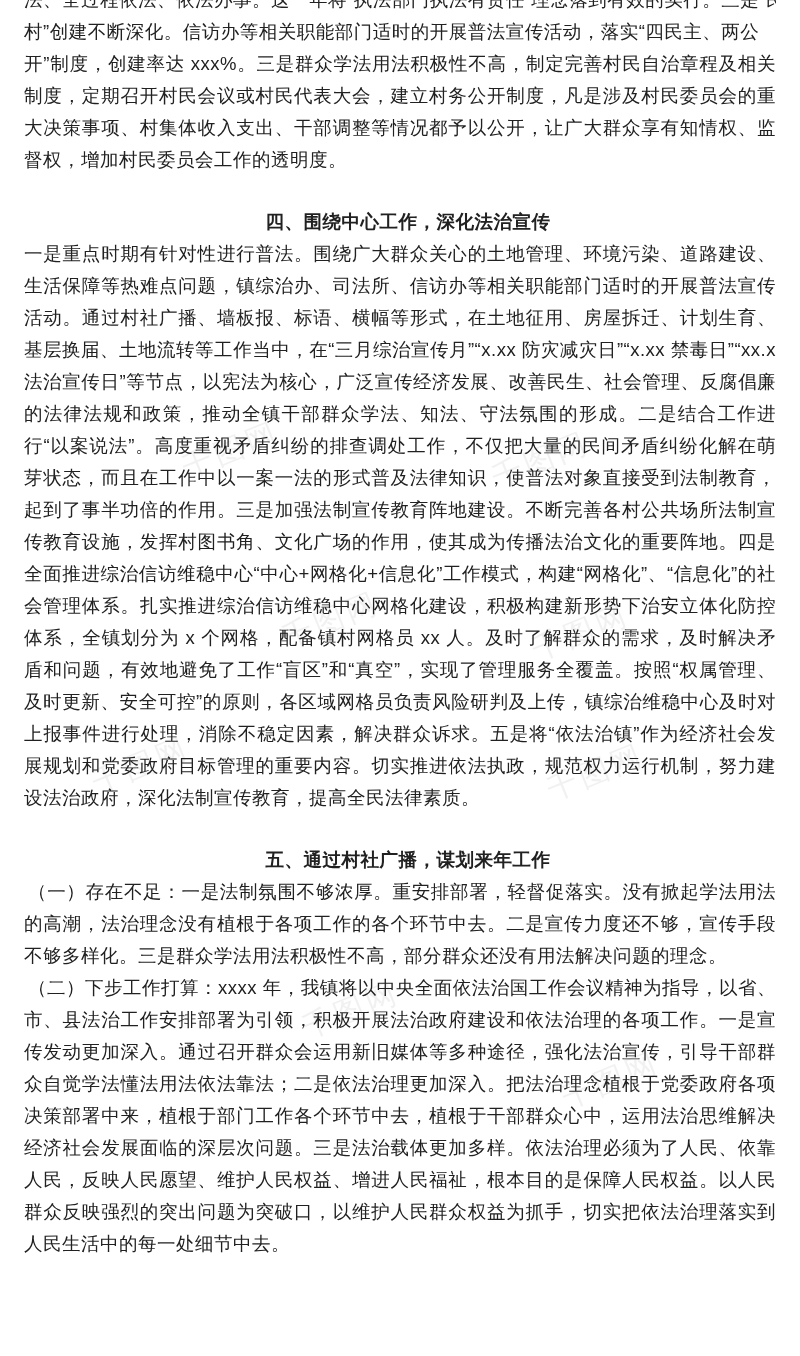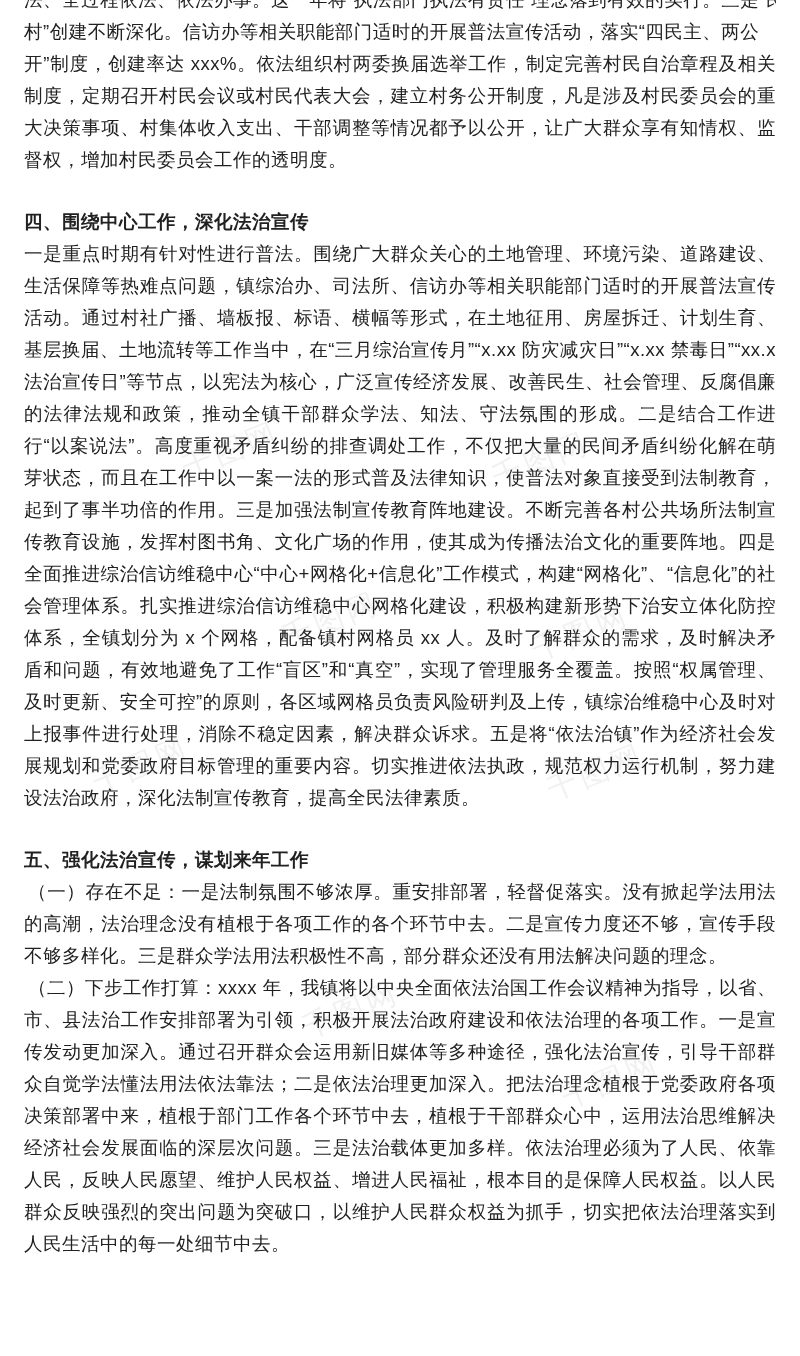--- a/index.html
+++ b/index.html
@@ -22,22 +22,22 @@
     text-align: justify;
   }
   .doc p { margin: 0; }
   .frag-line1 { margin-top: -16px; white-space: nowrap; overflow: hidden; }
   .frag-line2 { white-space: nowrap; overflow: hidden; }
   .para-continuation { margin-top: 46px; }
   h2.doc-heading {
     font-size: 18.5px;
     line-height: 32px;
     font-weight: bold;
-    margin: 30px 0 0 0;
-    text-align: left;
+    margin: 30px 0 0 16px;
+    text-align: center;
   }
   .para-sub { text-indent: 4px; }
   .watermark {
     position: absolute;
     z-index: 1;
     color: rgba(120, 120, 120, 0.10);
     font-size: 30px;
     letter-spacing: 4px;
     transform: rotate(-22deg);
     user-select: none;
@@ -57,23 +57,23 @@
   <span class="watermark" style="left:90px;  top:745px;">千图网</span>
   <span class="watermark" style="left:545px; top:752px;">千图网</span>
   <span class="watermark" style="left:300px; top:990px;">千图网</span>
   <span class="watermark" style="left:560px; top:1060px;">千图网</span>
 
   <div class="doc">
 
     <div class="frag-line1">法、全过程依法、依法办事。这一年将“执法部门执法有责任”理念落到有效的实行。三是“民主法治</div>
     <div class="frag-line2">村”创建不断深化。信访办等相关职能部门适时的开展普法宣传活动，落实“四民主、两公</div>
 
-    <p class="para-continuation">开”制度，创建率达 xxx%。依法组织村两委换届选举工作，制定完善村民自治章程及相关制度，定期召开村民会议或村民代表大会，建立村务公开制度，凡是涉及村民委员会的重大决策事项、村集体收入支出、干部调整等情况都予以公开，让广大群众享有知情权、监督权，增加村民委员会工作的透明度。</p>
+    <p class="para-continuation">开”制度，创建率达 xxx%。三是群众学法用法积极性不高，制定完善村民自治章程及相关制度，定期召开村民会议或村民代表大会，建立村务公开制度，凡是涉及村民委员会的重大决策事项、村集体收入支出、干部调整等情况都予以公开，让广大群众享有知情权、监督权，增加村民委员会工作的透明度。</p>
 
     <h2 class="doc-heading">四、围绕中心工作，深化法治宣传</h2>
     <p>一是重点时期有针对性进行普法。围绕广大群众关心的土地管理、环境污染、道路建设、生活保障等热难点问题，镇综治办、司法所、信访办等相关职能部门适时的开展普法宣传活动。通过村社广播、墙板报、标语、横幅等形式，在土地征用、房屋拆迁、计划生育、基层换届、土地流转等工作当中，在“三月综治宣传月”“x.xx 防灾减灾日”“x.xx 禁毒日”“xx.x 法治宣传日”等节点，以宪法为核心，广泛宣传经济发展、改善民生、社会管理、反腐倡廉的法律法规和政策，推动全镇干部群众学法、知法、守法氛围的形成。二是结合工作进行“以案说法”。高度重视矛盾纠纷的排查调处工作，不仅把大量的民间矛盾纠纷化解在萌芽状态，而且在工作中以一案一法的形式普及法律知识，使普法对象直接受到法制教育，起到了事半功倍的作用。三是加强法制宣传教育阵地建设。不断完善各村公共场所法制宣传教育设施，发挥村图书角、文化广场的作用，使其成为传播法治文化的重要阵地。四是全面推进综治信访维稳中心“中心+网格化+信息化”工作模式，构建“网格化”、“信息化”的社会管理体系。扎实推进综治信访维稳中心网格化建设，积极构建新形势下治安立体化防控体系，全镇划分为 x 个网格，配备镇村网格员 xx 人。及时了解群众的需求，及时解决矛盾和问题，有效地避免了工作“盲区”和“真空”，实现了管理服务全覆盖。按照“权属管理、及时更新、安全可控”的原则，各区域网格员负责风险研判及上传，镇综治维稳中心及时对上报事件进行处理，消除不稳定因素，解决群众诉求。五是将“依法治镇”作为经济社会发展规划和党委政府目标管理的重要内容。切实推进依法执政，规范权力运行机制，努力建设法治政府，深化法制宣传教育，提高全民法律素质。</p>
 
-    <h2 class="doc-heading">五、强化法治宣传，谋划来年工作</h2>
+    <h2 class="doc-heading">五、通过村社广播，谋划来年工作</h2>
     <p class="para-sub">（一）存在不足：一是法制氛围不够浓厚。重安排部署，轻督促落实。没有掀起学法用法的高潮，法治理念没有植根于各项工作的各个环节中去。二是宣传力度还不够，宣传手段不够多样化。三是群众学法用法积极性不高，部分群众还没有用法解决问题的理念。</p>
     <p class="para-sub">（二）下步工作打算：xxxx 年，我镇将以中央全面依法治国工作会议精神为指导，以省、市、县法治工作安排部署为引领，积极开展法治政府建设和依法治理的各项工作。一是宣传发动更加深入。通过召开群众会运用新旧媒体等多种途径，强化法治宣传，引导干部群众自觉学法懂法用法依法靠法；二是依法治理更加深入。把法治理念植根于党委政府各项决策部署中来，植根于部门工作各个环节中去，植根于干部群众心中，运用法治思维解决经济社会发展面临的深层次问题。三是法治载体更加多样。依法治理必须为了人民、依靠人民，反映人民愿望、维护人民权益、增进人民福祉，根本目的是保障人民权益。以人民群众反映强烈的突出问题为突破口，以维护人民群众权益为抓手，切实把依法治理落实到人民生活中的每一处细节中去。</p>
 
   </div>
 </div>
 
 </body></html>

